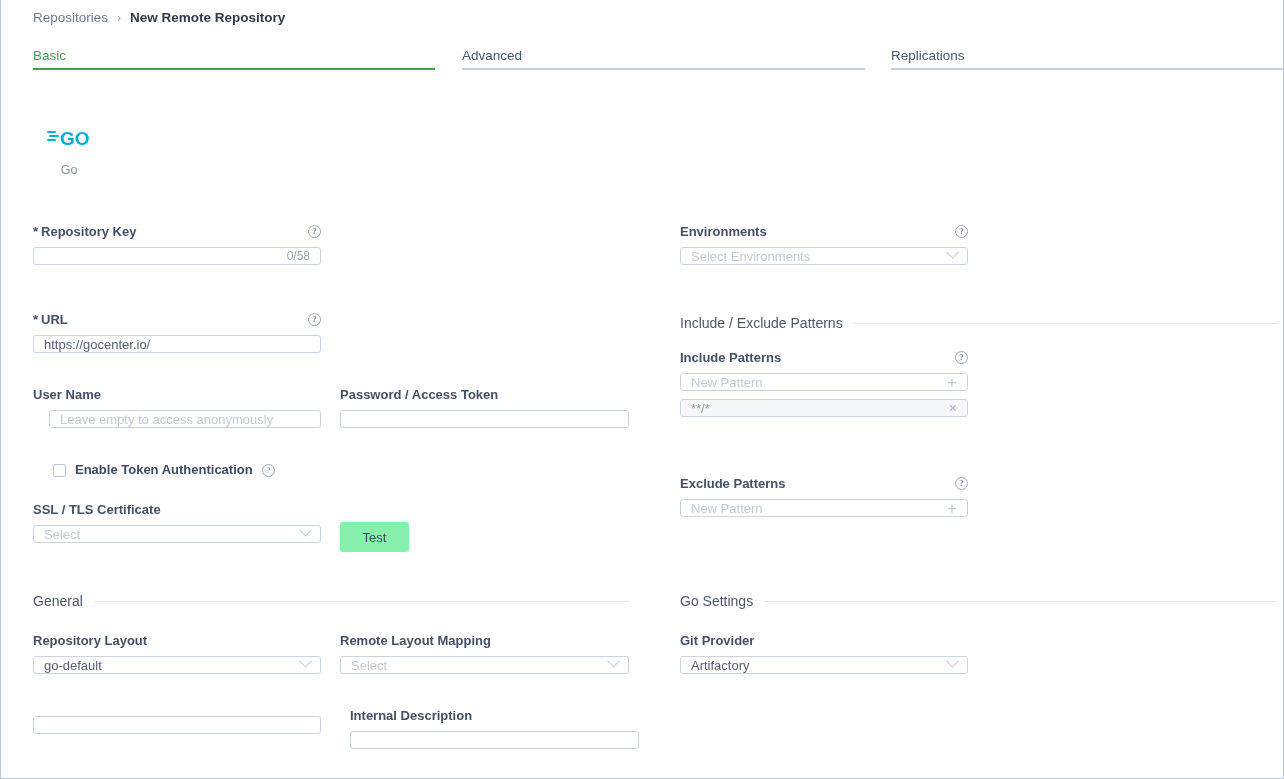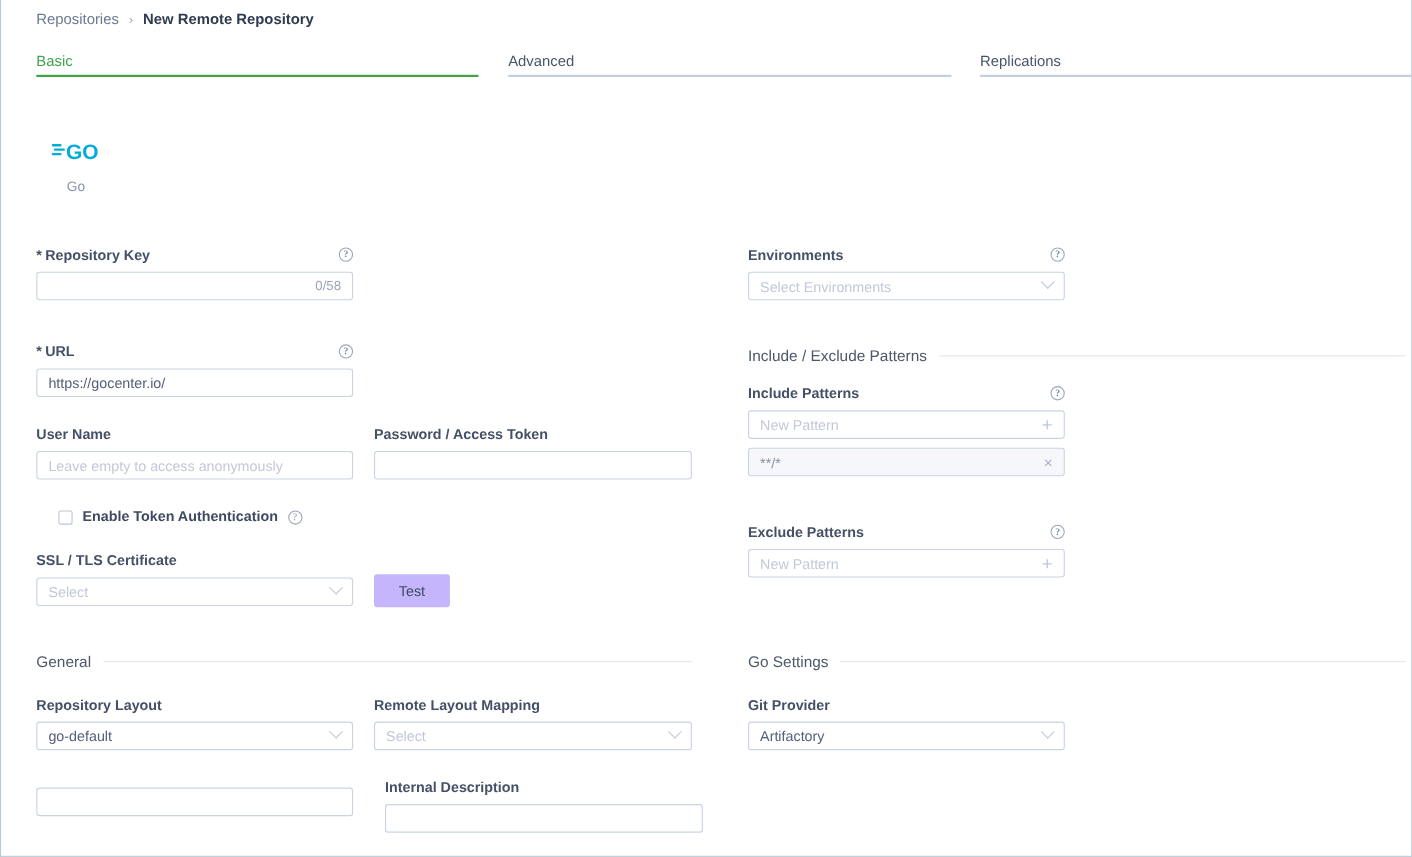--- a/index.html
+++ b/index.html
@@ -62,21 +62,21 @@
   .fld { position: absolute; }
   .lbl {
     font-size: 13px; color: #445066; font-weight: bold;
     display: flex; align-items: center;
     white-space: nowrap;
   }
   .lbl .req { color: #445066; margin-right: 3px; }
   .lbl-row { display: flex; align-items: center; justify-content: space-between; }
 
   .ctl {
-    height: 26px;
+    height: 18px;
     border: 1px solid #c9d3e2;
     border-radius: 3px;
     background: #fff;
     display: flex; align-items: center;
     padding: 0 10px;
     font-size: 13px;
     color: #3b4759;
     position: relative;
   }
   .ctl .ph { color: #c2c8d8; }
@@ -112,21 +112,21 @@
   .chk-box {
     width: 13px; height: 13px; border: 1px solid #bcc6d8;
     border-radius: 2px; background: #fff;
   }
   .chk-lbl { font-size: 13px; color: #3e4a5f; font-weight: bold; }
 
   
   .btn-test {
     position: absolute;
     width: 69px; height: 30px;
-    background: #c4b5fd;
+    background: #86efac;
     border: none; border-radius: 3px;
     font-size: 13px; color: #3d4a5e;
     font-family: "Liberation Sans", sans-serif;
     cursor: pointer;
   }
 
   
   .pat-plus, .pat-x {
     margin-left: auto;
     color: #c3c9db;
@@ -200,21 +200,21 @@
       </span>
       <span class="help">?</span>
     </div>
     <div class="ctl" style="margin-top:8px;">
       <span class="val">https://gocenter.io/</span>
     </div>
   </div>
 
   <div class="fld" style="left:32px; top:387px; width:288px;">
     <div class="lbl">User Name</div>
-    <div class="ctl" style="margin-top:8px;">
+    <div class="ctl" style="margin-top:8px;margin-left:16px;">
       <span class="ph">Leave empty to access anonymously</span>
     </div>
   </div>
 
   <div class="fld" style="left:339px; top:387px; width:289px;">
     <div class="lbl">Password / Access Token</div>
     <div class="ctl" style="margin-top:8px;">
       <span class="val"></span>
     </div>
   </div>

